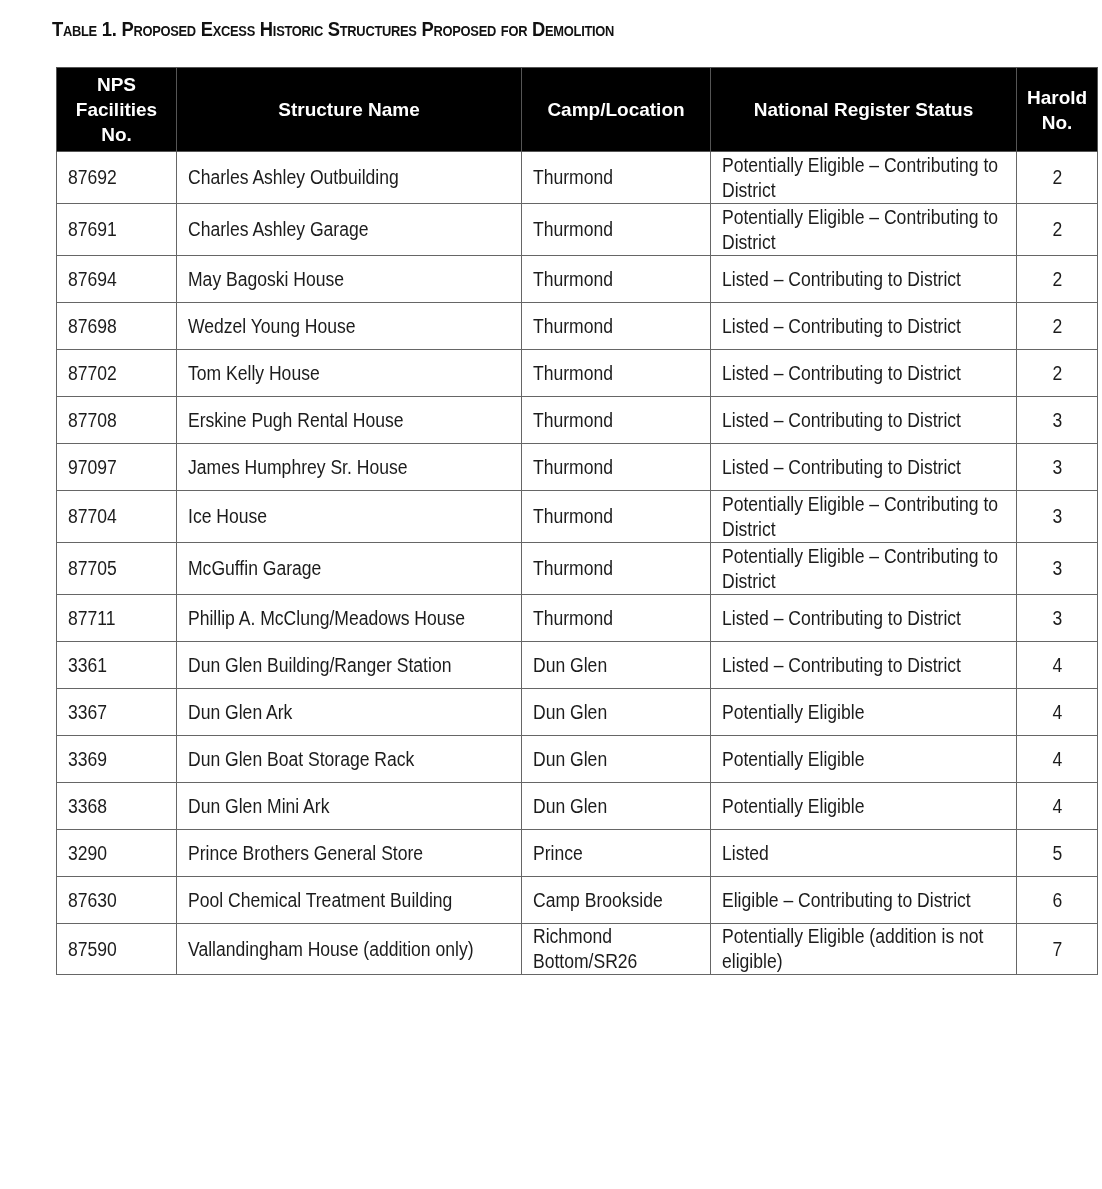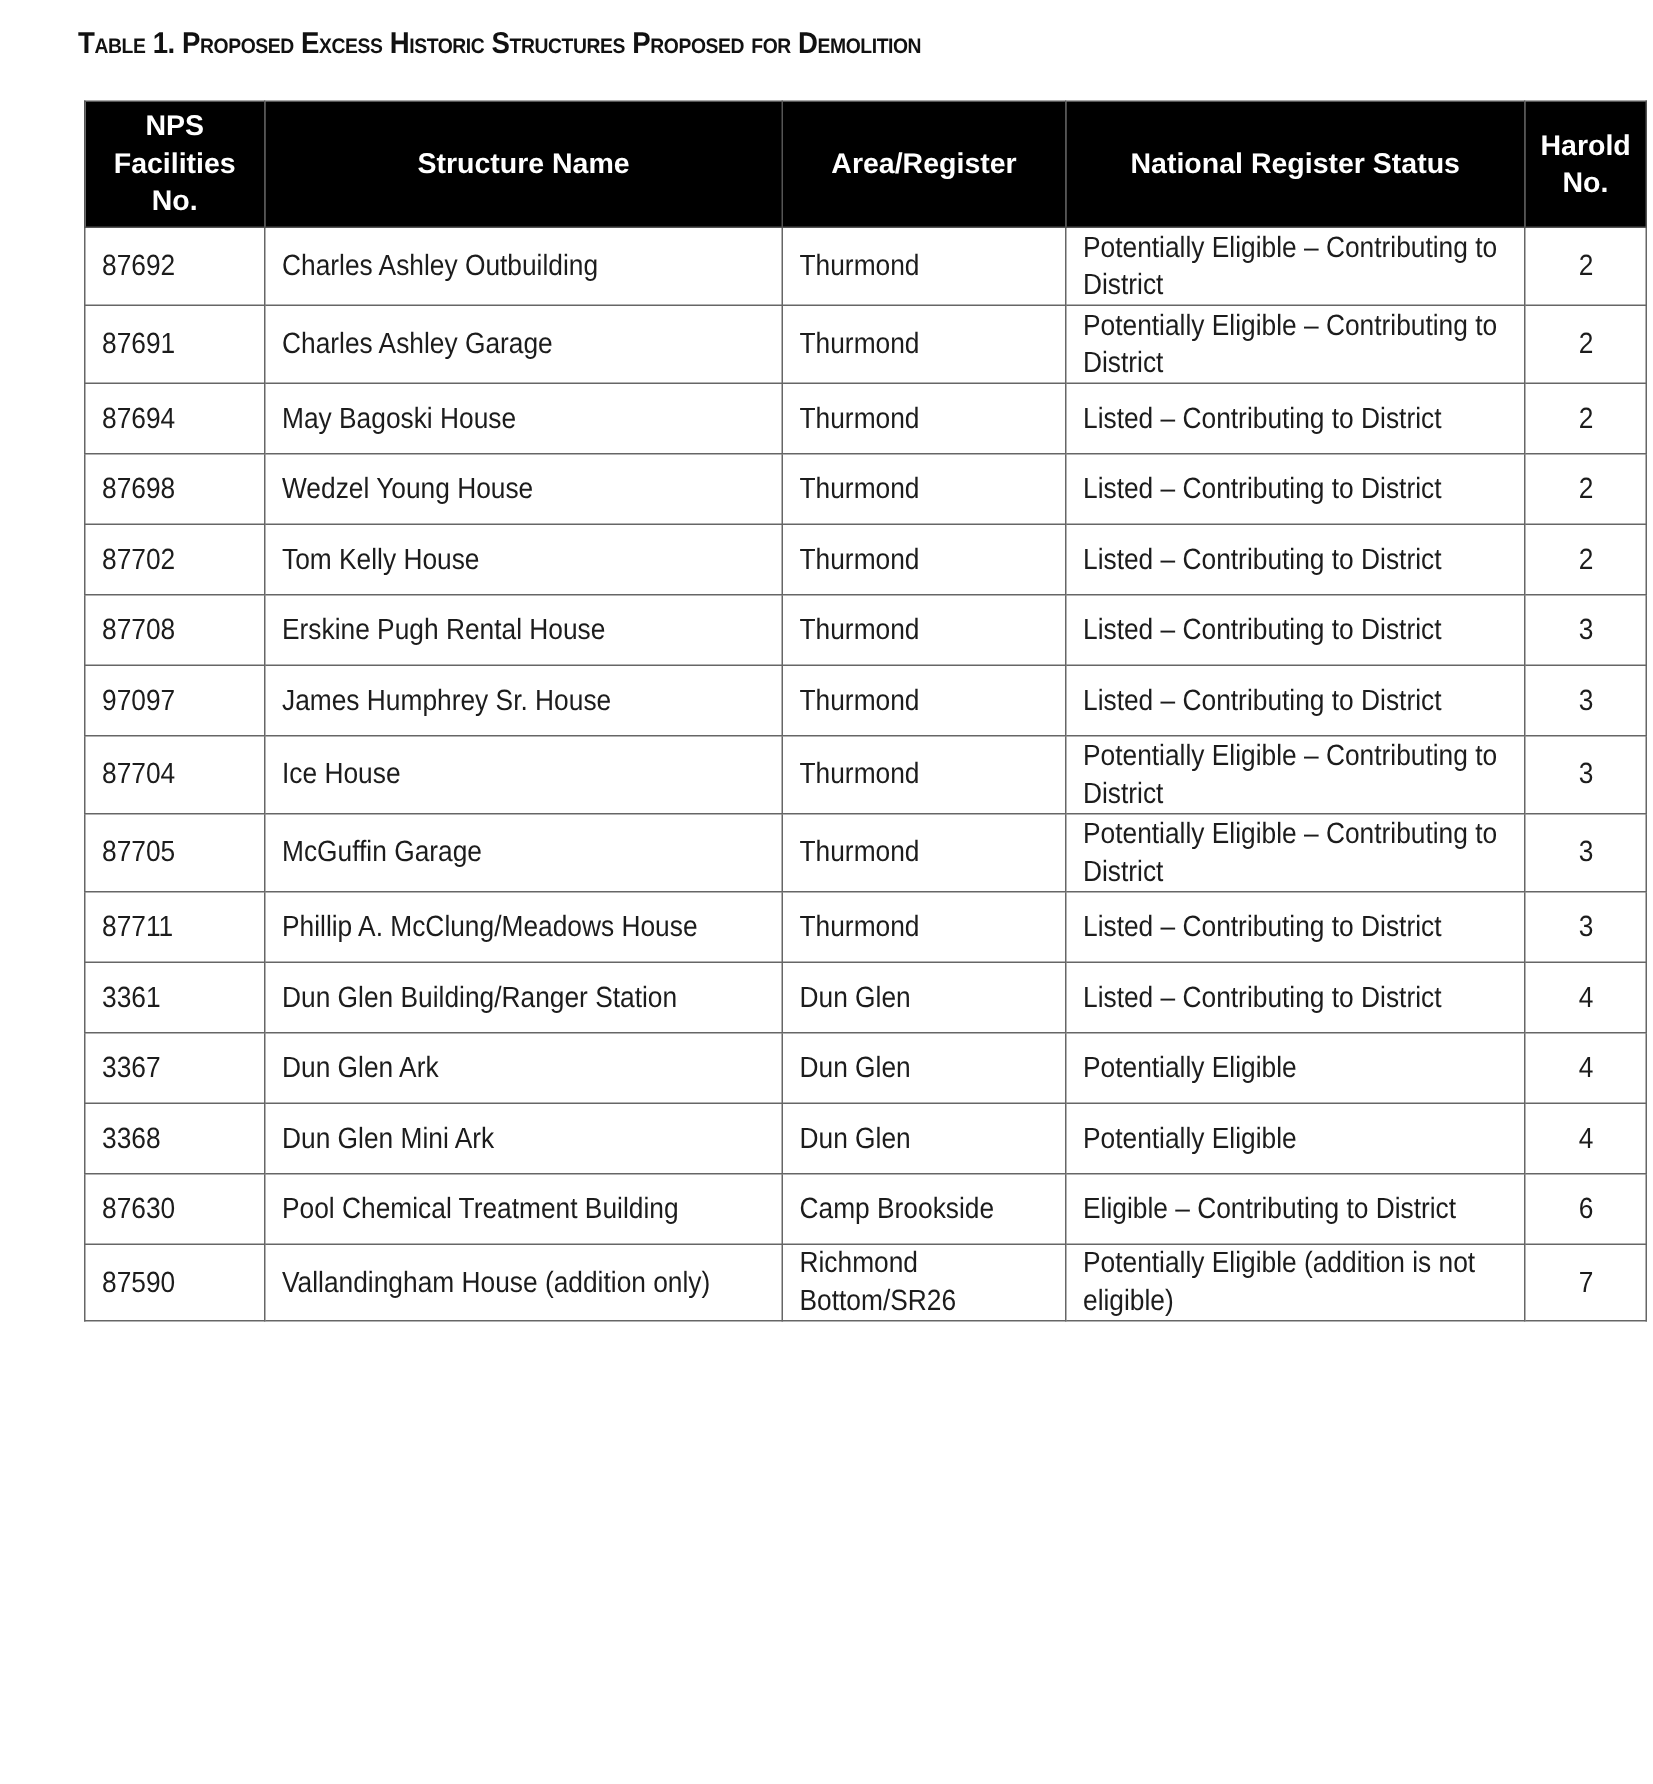--- a/index.html
+++ b/index.html
@@ -98,21 +98,21 @@
     <col class="c1">
       <col class="c2">
       <col class="c3">
       <col class="c4">
       <col class="c5">
   </colgroup>
   <thead>
     <tr>
       <th><span style="display:inline-block;width:90px;">NPS Facilities No.</span></th>
       <th><span>Structure Name</span></th>
-      <th><span>Area/Register</span></th>
+      <th><span>Camp/Location</span></th>
       <th><span>National Register Status</span></th>
       <th><span style="display:inline-block;width:60px;">Harold No.</span></th>
     </tr>
   </thead>
   <tbody id="table-body">
       <tr class="row-tall">
         <td><span class="cell-text">87692</span></td>
         <td><span class="cell-text">Charles Ashley Outbuilding</span></td>
         <td class="wrap"><span class="cell-text">Thurmond</span></td>
         <td class="wrap"><span class="cell-text">Potentially Eligible – Contributing to District</span></td>
@@ -189,25 +189,39 @@
         <td class="fig"><span class="cell-text">4</span></td>
       </tr>
       <tr class="row-std">
         <td><span class="cell-text">3367</span></td>
         <td><span class="cell-text">Dun Glen Ark</span></td>
         <td class="wrap"><span class="cell-text">Dun Glen</span></td>
         <td class="wrap"><span class="cell-text">Potentially Eligible</span></td>
         <td class="fig"><span class="cell-text">4</span></td>
       </tr>
       <tr class="row-std">
+        <td><span class="cell-text">3369</span></td>
+        <td><span class="cell-text">Dun Glen Boat Storage Rack</span></td>
+        <td class="wrap"><span class="cell-text">Dun Glen</span></td>
+        <td class="wrap"><span class="cell-text">Potentially Eligible</span></td>
+        <td class="fig"><span class="cell-text">4</span></td>
+      </tr>
+      <tr class="row-std">
         <td><span class="cell-text">3368</span></td>
         <td><span class="cell-text">Dun Glen Mini Ark</span></td>
         <td class="wrap"><span class="cell-text">Dun Glen</span></td>
         <td class="wrap"><span class="cell-text">Potentially Eligible</span></td>
         <td class="fig"><span class="cell-text">4</span></td>
+      </tr>
+      <tr class="row-std">
+        <td><span class="cell-text">3290</span></td>
+        <td><span class="cell-text">Prince Brothers General Store</span></td>
+        <td class="wrap"><span class="cell-text">Prince</span></td>
+        <td class="wrap"><span class="cell-text">Listed</span></td>
+        <td class="fig"><span class="cell-text">5</span></td>
       </tr>
       <tr class="row-std">
         <td><span class="cell-text">87630</span></td>
         <td><span class="cell-text">Pool Chemical Treatment Building</span></td>
         <td class="wrap"><span class="cell-text">Camp Brookside</span></td>
         <td class="wrap"><span class="cell-text">Eligible – Contributing to District</span></td>
         <td class="fig"><span class="cell-text">6</span></td>
       </tr>
       <tr class="row-last">
         <td><span class="cell-text">87590</span></td>

